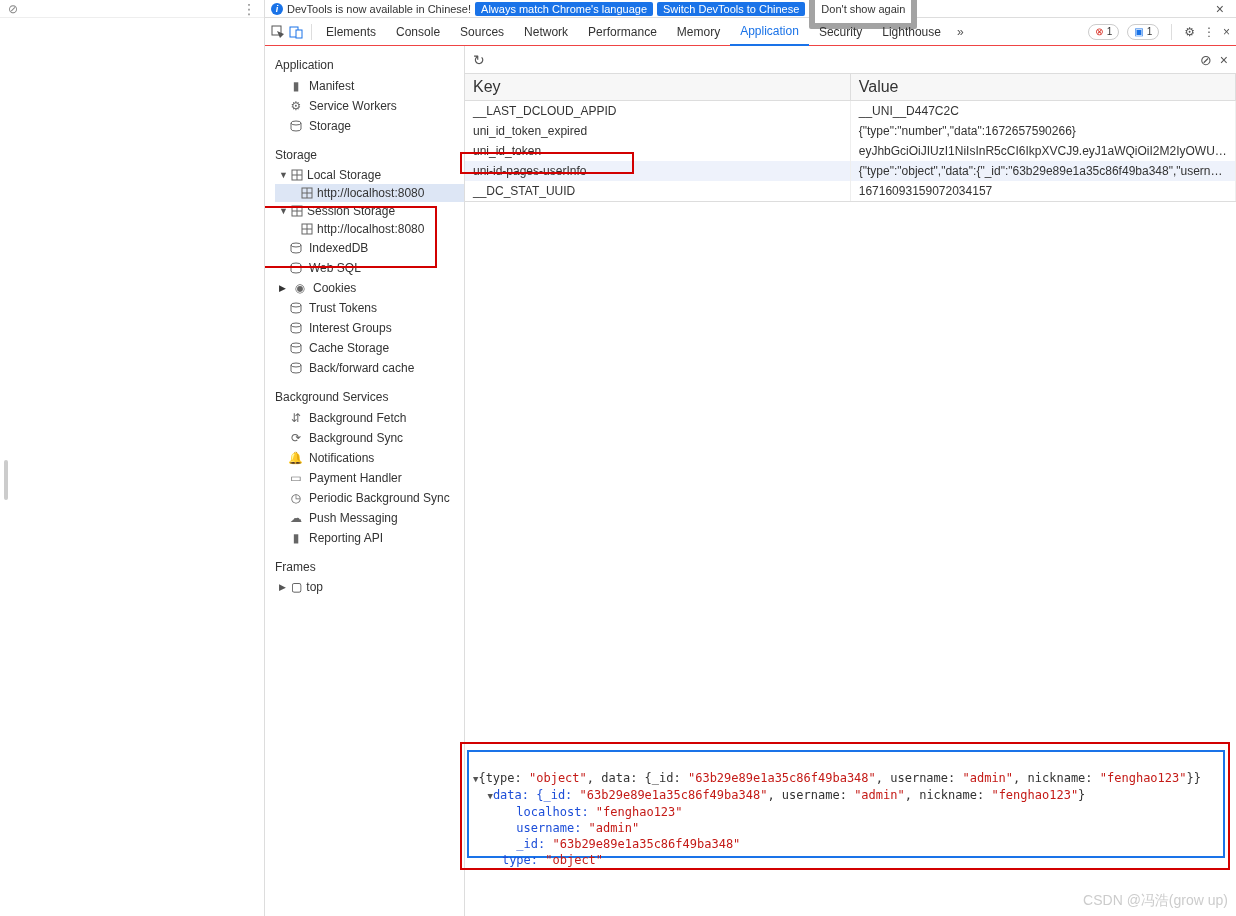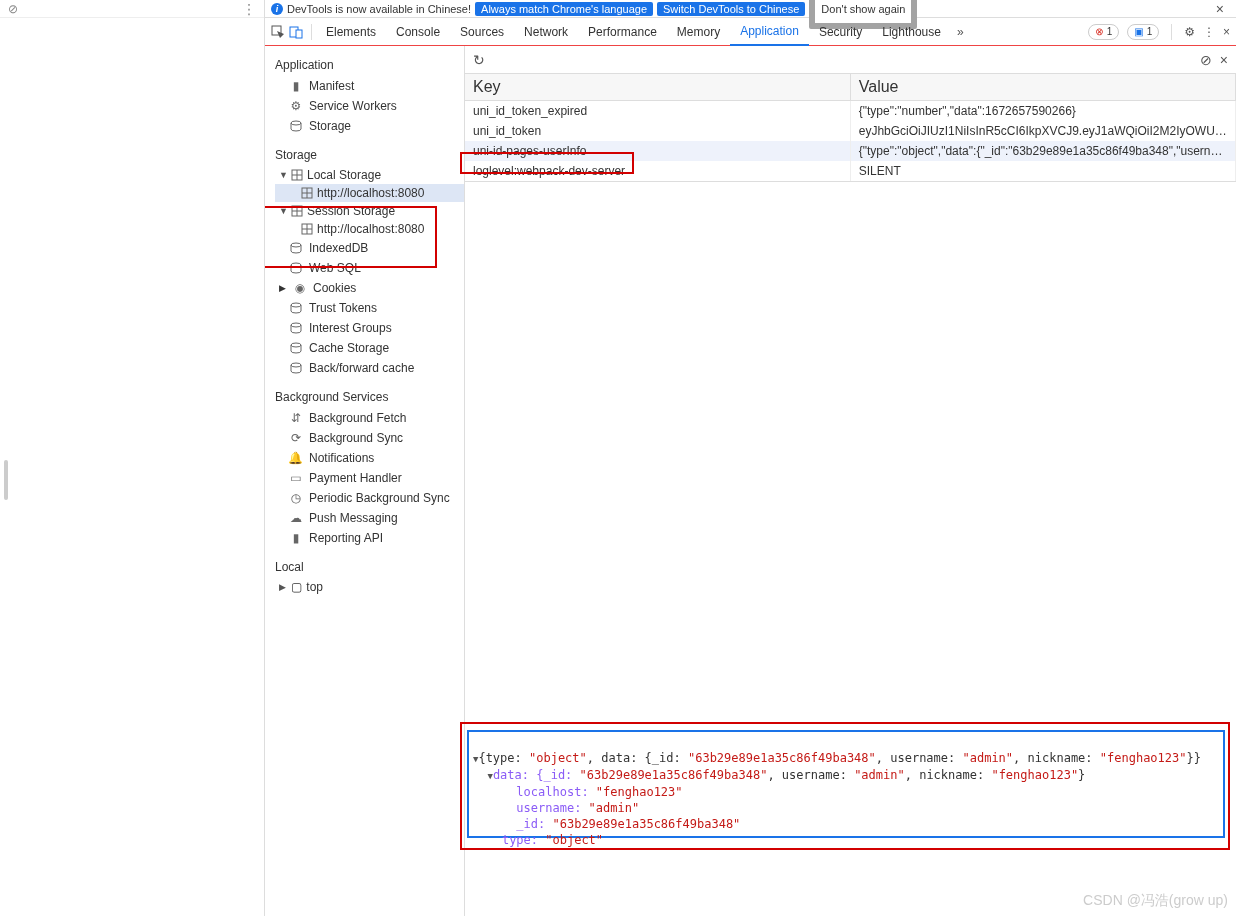--- a/index.html
+++ b/index.html
@@ -53,21 +53,21 @@
 .tbl { width: 100%; border-collapse: collapse; table-layout: fixed; }
 .tbl th { text-align: left; font-weight: normal; color: #333; background: #f7f7f7; padding: 4px 8px; border-bottom: 1px solid #ddd; border-right: 1px solid #ddd; font-size: 16px; }
 .tbl td { padding: 3px 8px; border-right: 1px solid #eee; font-size: 12px; white-space: nowrap; overflow: hidden; text-overflow: ellipsis; }
 .tbl tr.sel td { background: #eef2fb; }
 .tbl tr:nth-child(even):not(.sel) td { background: #fff; }
 
 .preview { flex: 1; position: relative; min-height: 400px; }
 .preview .redbox { position: absolute; border: 2px solid #d20000; }
 .preview .bluebox { position: absolute; border: 2px solid #1a73e8; }
 .preview .code { position: absolute; font-family: Consolas, monospace; font-size: 12px; line-height: 16px; white-space: pre; }
-.preview .k { color: #8b5cf6; }
+.preview .k { color: #1d4ed8; }
 .preview .s { color: #c41a16; }
 .preview .p { color: #333; }
 .preview .arrow { color: #555; font-size: 9px; }
 
 .watermark { position: absolute; right: 8px; bottom: 6px; color: #ccc; font-size: 14px; }
 
 svg { display: block; }
 </style>
 </head>
 <body>
@@ -282,21 +282,21 @@
         </div>
       <div class="item">
           <span class="icn">☁</span>
           <span>Push Messaging</span>
         </div>
       <div class="item">
           <span class="icn">▮</span>
           <span>Reporting API</span>
         </div>
 
-      <div class="section-title">Local</div>
+      <div class="section-title">Frames</div>
       <div class="tree">
         <div class="row">
             <span class="arrow">▶</span>
             <span class="icn">▢</span>
             <span>top</span>
           </div>
       </div>
 
       <div class="redbox1" style="left:-18px;top:160px;width:190px;height:62px"></div>
     </div>
@@ -316,34 +316,38 @@
               <col style="width:50%">
             </colgroup>
           <thead>
               <tr>
             <th>Key</th>
             <th>Value</th>
           </tr>
             </thead>
           <tbody>
             <tr>
+                <td>__LAST_DCLOUD_APPID</td>
+                <td>__UNI__D447C2C</td>
+              </tr>
+            <tr>
                 <td>uni_id_token_expired</td>
                 <td>{"type":"number","data":1672657590266}</td>
               </tr>
             <tr>
                 <td>uni_id_token</td>
                 <td>eyJhbGciOiJIUzI1NiIsInR5cCI6IkpXVCJ9.eyJ1aWQiOiI2M2IyOWU4O...</td>
               </tr>
             <tr class="sel">
                 <td>uni-id-pages-userInfo</td>
                 <td>{"type":"object","data":{"_id":"63b29e89e1a35c86f49ba348","userna...</td>
               </tr>
             <tr>
-                <td>loglevel:webpack-dev-server</td>
-                <td>SILENT</td>
+                <td>__DC_STAT_UUID</td>
+                <td>16716093159072034157</td>
               </tr>
           </tbody>
         </table>
         <div class="redbox1" style="left:-5px;top:78px;width:174px;height:22px;border-width:2px"></div>
       </div>
 
       <div class="preview">
         <div class="redbox" style="left:-5px;top:540px;width:770px;height:128px"></div>
         <div class="bluebox" style="left:2px;top:548px;width:758px;height:108px"></div>
         <div class="code" style="left:8px;top:552px">

